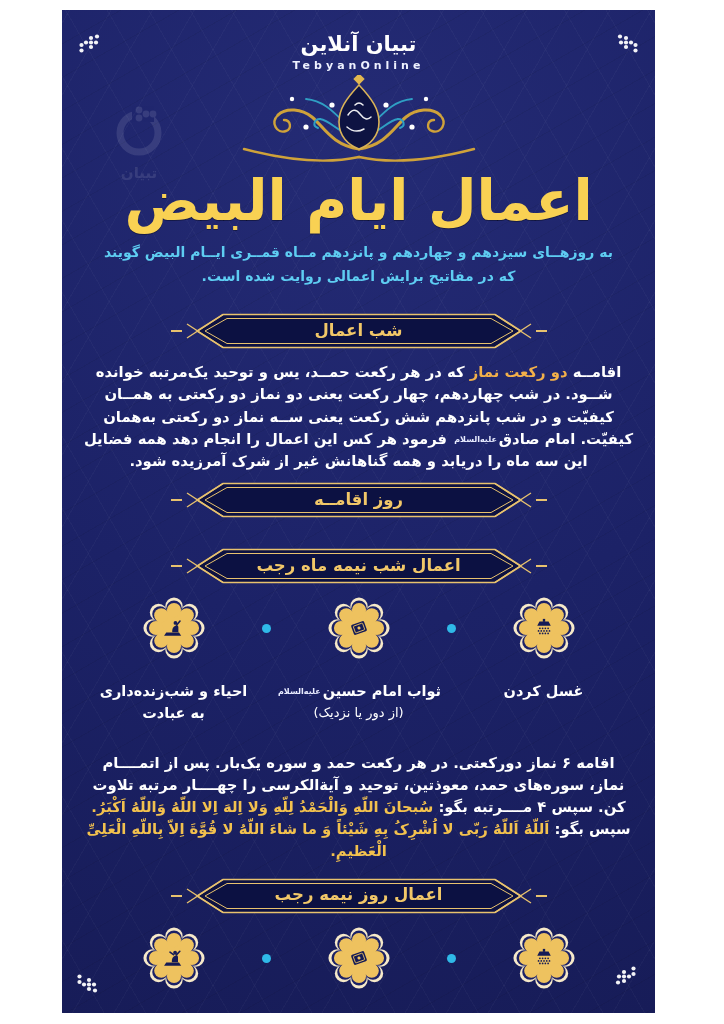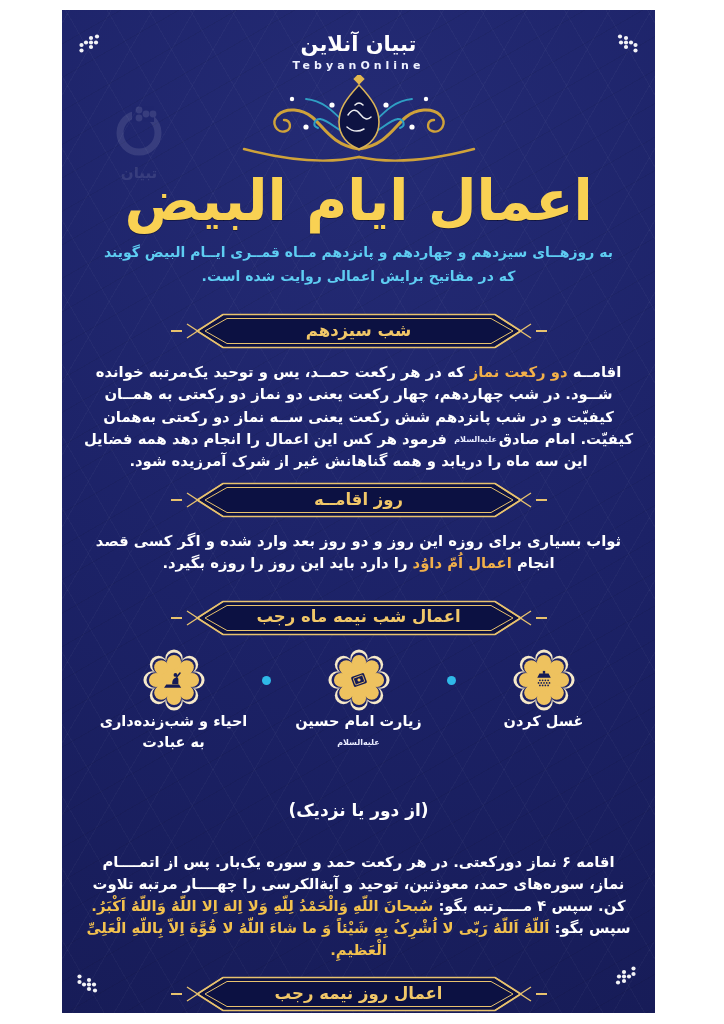--- a/index.html
+++ b/index.html
@@ -32,22 +32,22 @@
   .badge svg{position:absolute;inset:0;width:100%;height:100%;}
   .badge .badge-label{position:absolute;inset:0;display:flex;align-items:center;justify-content:center;
     color:#f1c768;font-size:16.5px;font-weight:bold;padding-bottom:2px;}
   .b1{margin-top:20px;} .b2{margin-top:5px;} .b3{margin-top:20px;} .b4{margin-top:10px;}
   .para{width:552px;margin:7px auto 0;font-size:14.8px;font-weight:bold;line-height:1.5;color:#ffffff;}
   .gold-inline{color:#f2b04a;}
   .gold-dua{color:#f2c14e;}
   .honorific{font-size:8px;color:#e9ecff;display:inline-block;vertical-align:middle;line-height:1;margin:0 2px;}
   .actions-row{display:flex;align-items:flex-start;justify-content:center;margin-top:8px;}
   .action-col{width:166px;}
-  .action-col .label{margin-top:0;font-size:14.5px;font-weight:bold;line-height:1.5;color:#fff;}
-  .action-col .sublabel{font-size:17px;font-weight:bold;line-height:1.5;color:#fff;margin-top:44px;}
+  .action-col .label{margin-top:22px;font-size:14.5px;font-weight:bold;line-height:1.5;color:#fff;}
+  .action-col .sublabel{font-size:13px;font-weight:normal;line-height:1.5;color:#fff;}
   .row-dot{width:9px;height:9px;border-radius:50%;background:#2fb9e8;margin:27px 5px 0;flex:0 0 auto;}
   .medallion{display:block;margin:0 auto;}
   .p3{margin-top:27px;}
   .hidden-defs{position:absolute;width:0;height:0;overflow:hidden;}
 </style>
 </head>
 <body>
 
 <svg class="hidden-defs" aria-hidden="true">
   <defs>
@@ -203,35 +203,32 @@
   <div class="main-title">اعمال ایام البیض</div>
   <div class="intro">
     <div>به روزهــای سیزدهم و چهاردهم و پانزدهم مــاه قمــری ایــام البیض گویند</div>
     <div>که در مفاتیح برایش اعمالی روایت شده است.</div>
   </div>
 
   <div class="badge b1">
     <svg viewBox="0 0 380 46">
         <use href="#cartouche"></use>
       </svg>
-    <span class="badge-label">شب سیزدهم</span>
+    <span class="badge-label">شب اعمال</span>
   </div>
   <div class="para">
     <span>اقامــه </span><span class="gold-inline">دو رکعت نماز</span><span> که در هر رکعت حمــد، یس و توحید یک‌مرتبه خوانده شــود. در شب چهاردهم، چهار رکعت یعنی دو نماز دو رکعتی به همــان کیفیّت و در شب پانزدهم شش رکعت یعنی ســه نماز دو رکعتی به‌همان کیفیّت. امام صادق</span><span class="honorific">علیه‌السلام</span><span> فرمود هر کس این اعمال را انجام دهد همه فضایل این سه ماه را دریابد و همه گناهانش غیر از شرک آمرزیده شود.</span>
   </div>
 
   <div class="badge b2">
     <svg viewBox="0 0 380 46">
         <use href="#cartouche"></use>
       </svg>
     <span class="badge-label">روز اقامــه</span>
   </div>
-  <div class="para">
-    <span>ثواب بسیاری برای روزه این روز و دو روز بعد وارد شده و اگر کسی قصد انجام </span><span class="gold-inline">اعمال اُمّ داوُد</span><span> را دارد باید این روز را روزه بگیرد.</span>
-  </div>
 
   <div class="badge b3">
     <svg viewBox="0 0 380 46">
         <use href="#cartouche"></use>
       </svg>
     <span class="badge-label">اعمال شب نیمه ماه رجب</span>
   </div>
 
   <div class="actions-row">
     <div class="action-col">
@@ -240,21 +237,21 @@
           <use href="#icon-shower"></use>
       </svg>
       <div class="label">غسل کردن</div>
     </div>
     <div class="row-dot"></div>
     <div class="action-col">
       <svg class="medallion" width="62" height="62" viewBox="-34 -34 68 68">
         <use href="#rosette"></use>
           <use href="#icon-quran"></use>
       </svg>
-      <div class="label"><span>زیارت امام حسین</span><span class="honorific">علیه‌السلام</span></div>
+      <div class="label"><span>ثواب امام حسین</span><span class="honorific">علیه‌السلام</span></div>
       <div class="sublabel">(از دور یا نزدیک)</div>
     </div>
     <div class="row-dot"></div>
     <div class="action-col">
       <svg class="medallion" width="62" height="62" viewBox="-34 -34 68 68">
         <use href="#rosette"></use>
           <use href="#icon-worship"></use>
       </svg>
       <div class="label">احیاء و شب‌زنده‌داری به عبادت</div>
     </div>

